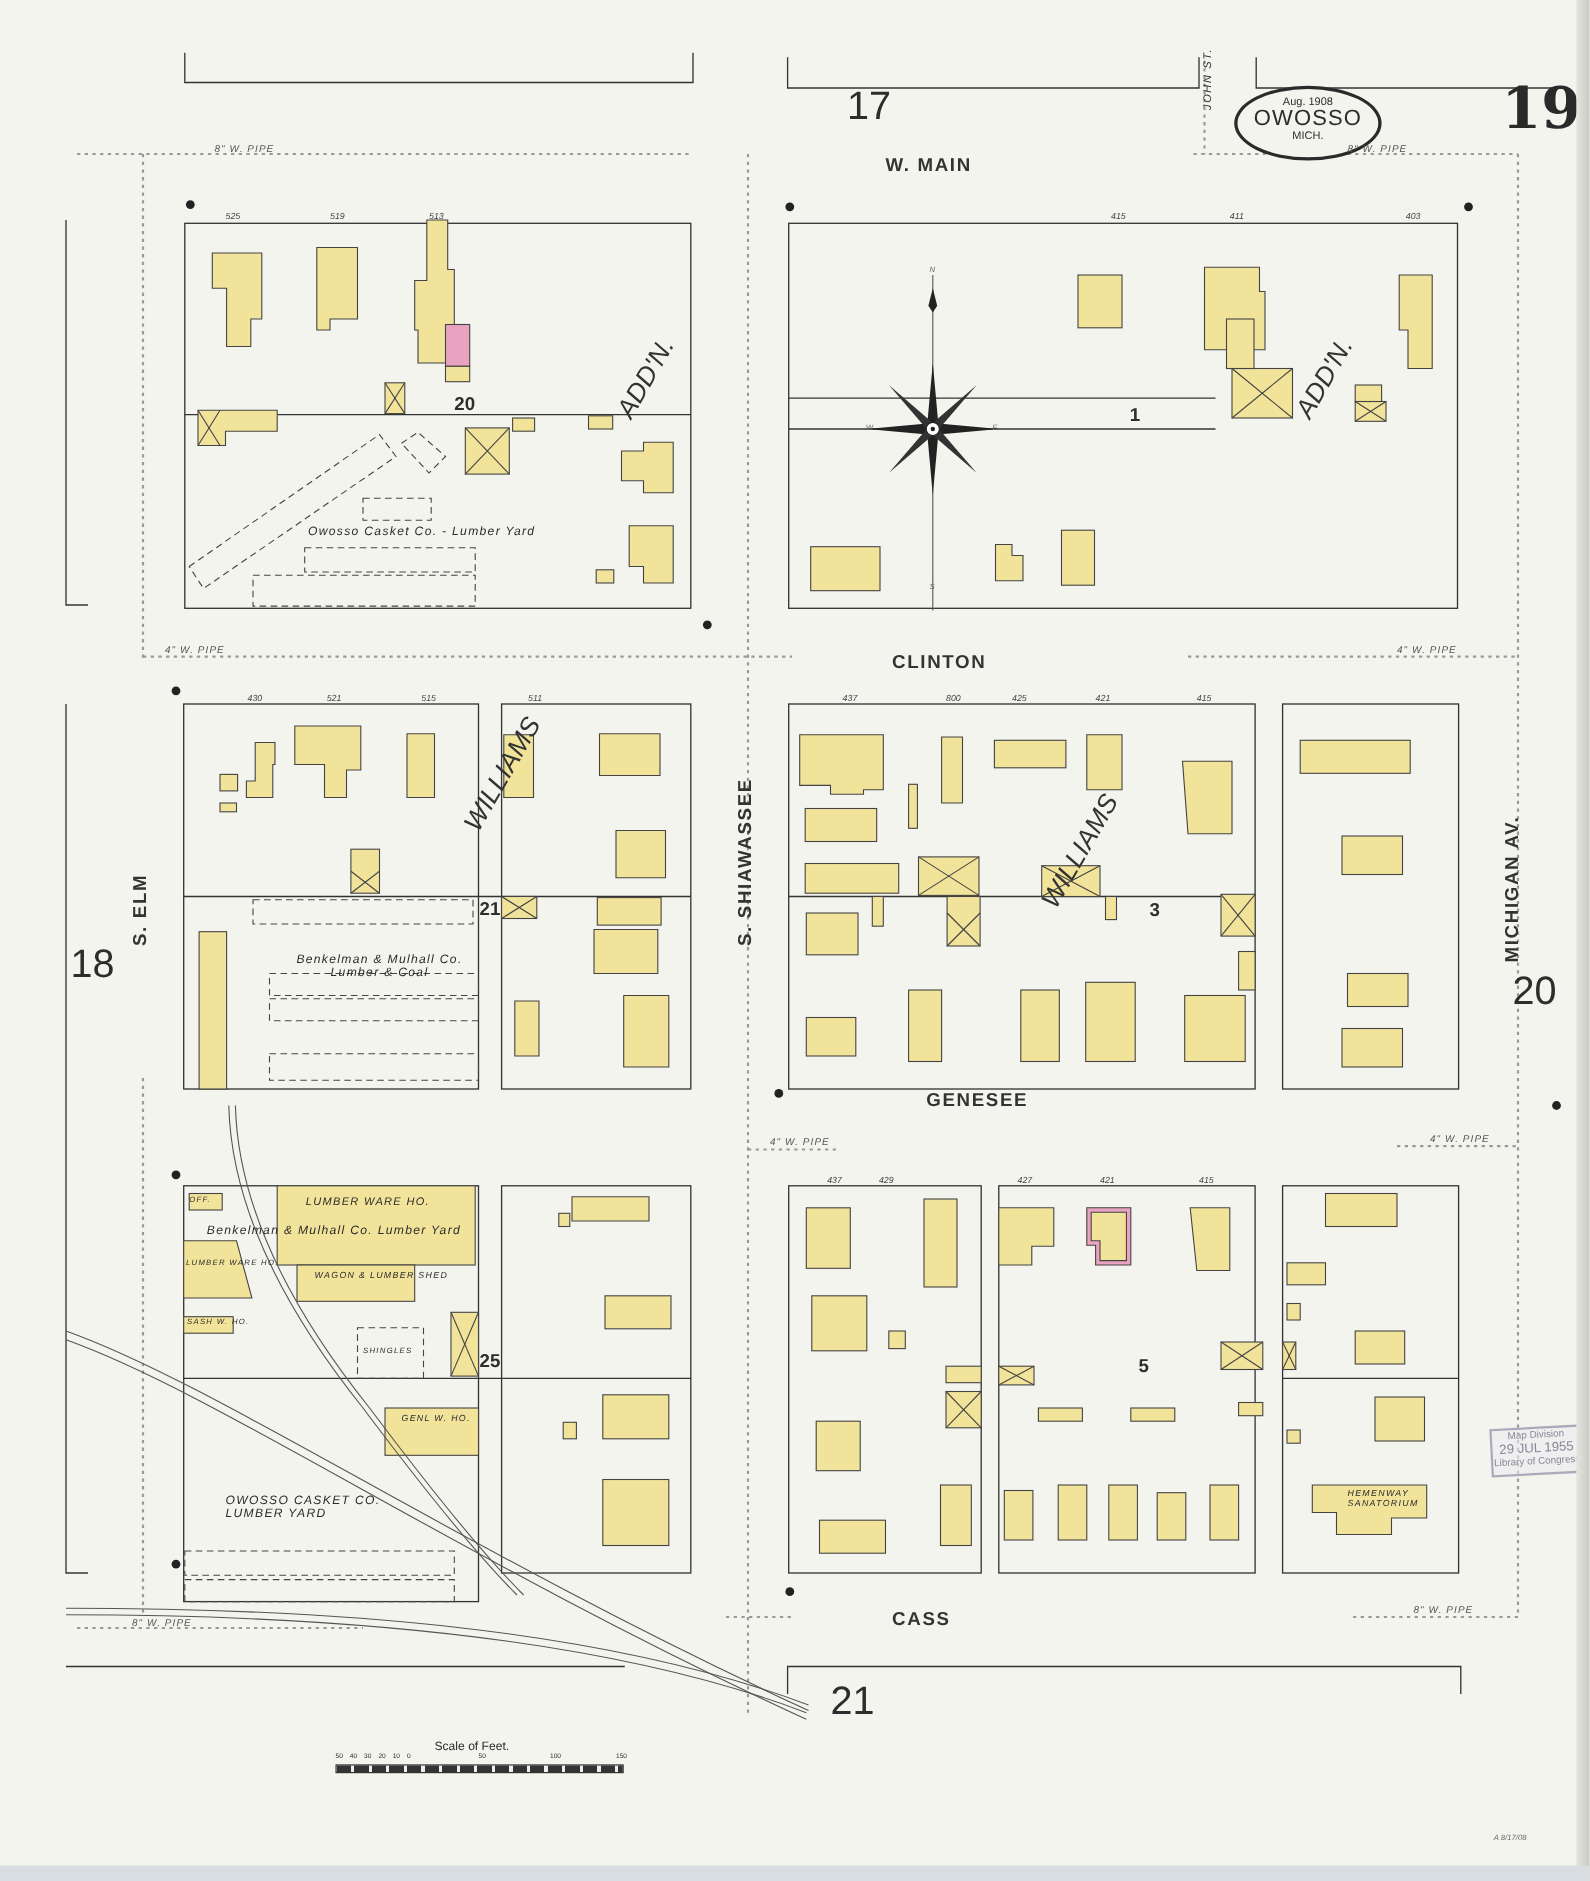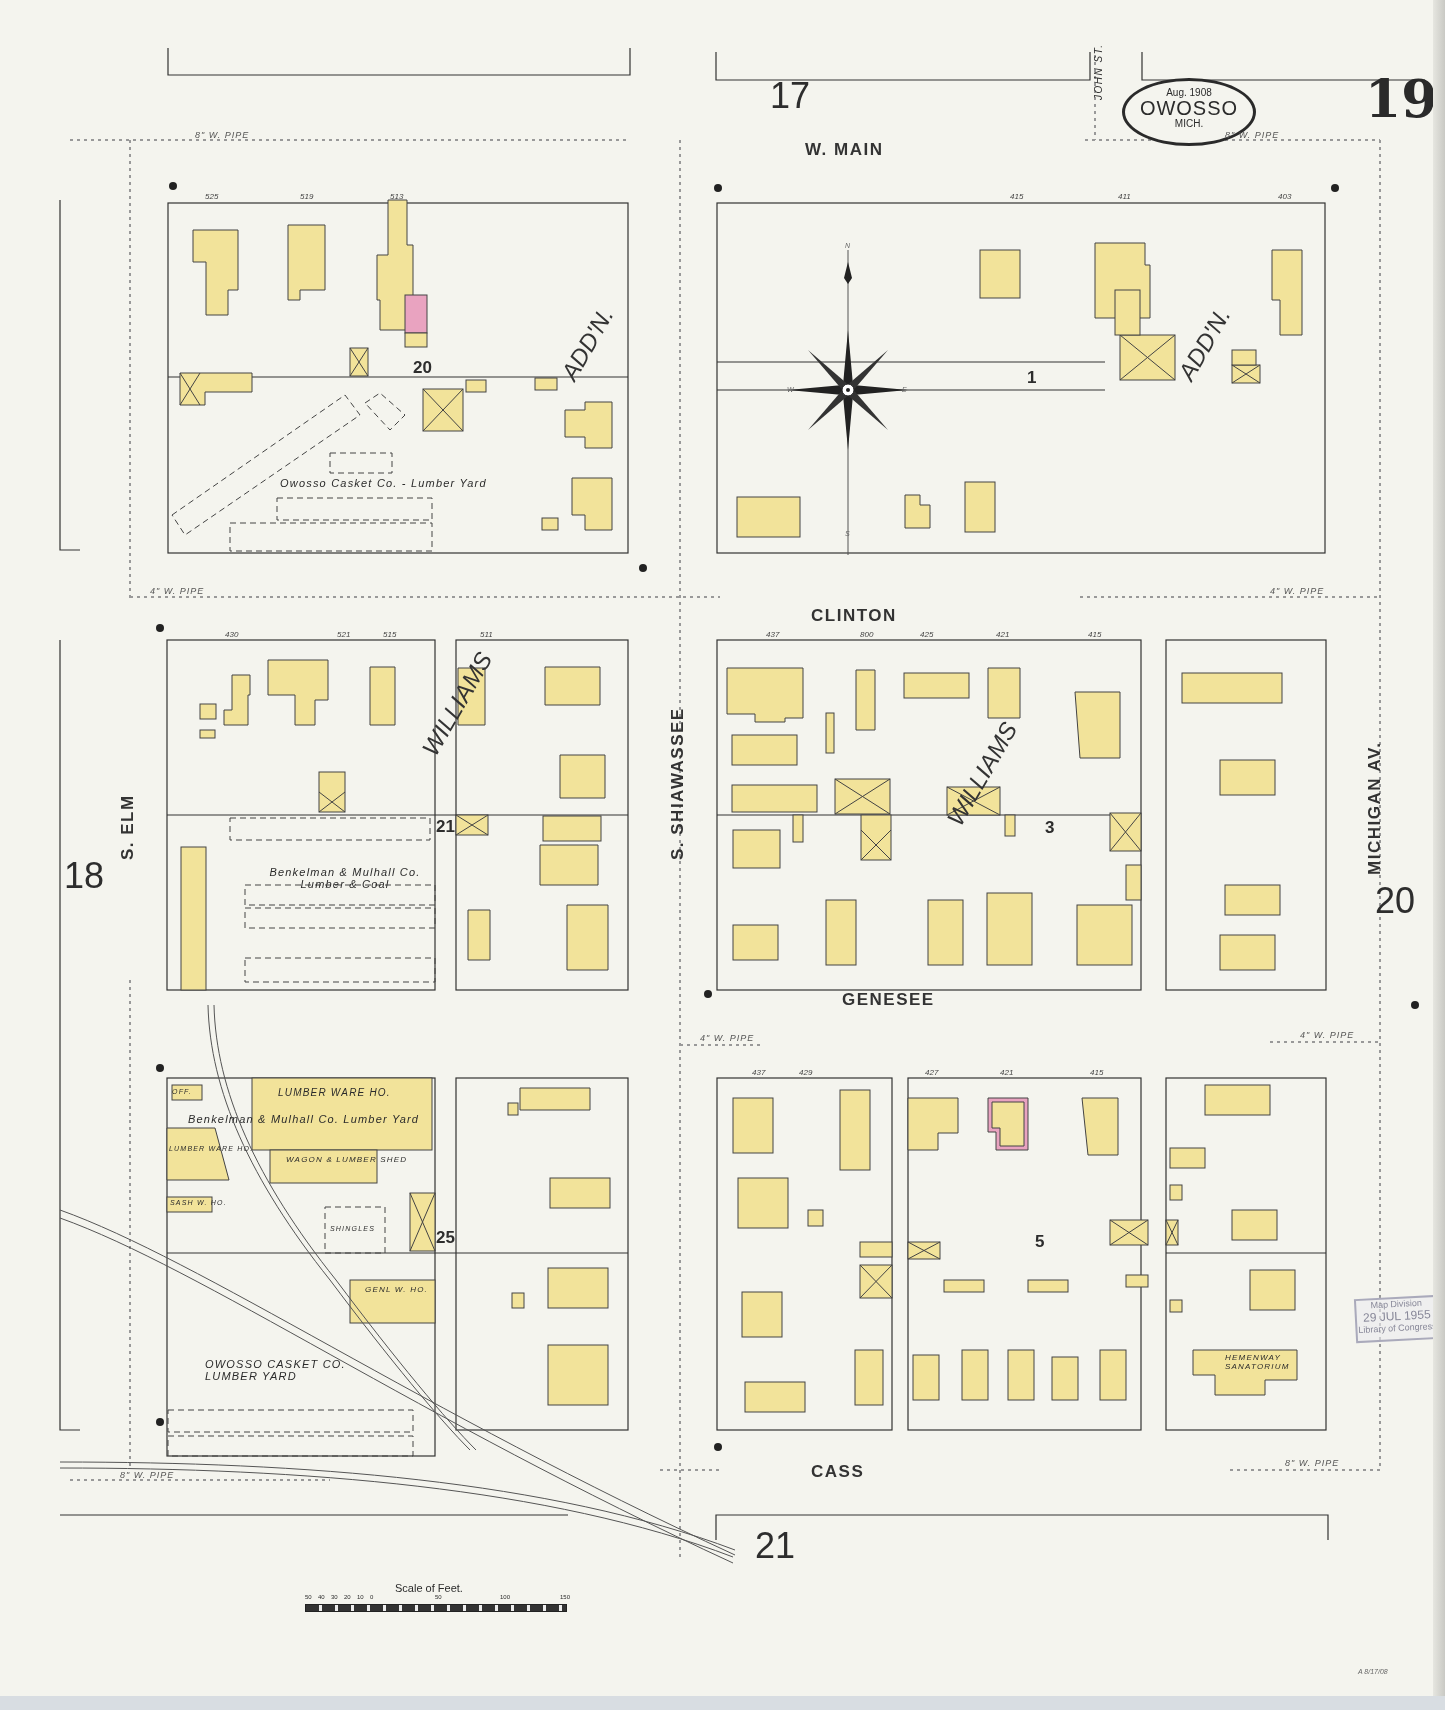--- a/index.html
+++ b/index.html
@@ -294,21 +294,21 @@
     <div class="cart-city">OWOSSO</div>
     <div class="cart-state">MICH.</div>
   </div>
 
   <div class="lbl sheetref" style="left:770px;top:75px;">17</div>
   <div class="lbl sheetref" style="left:64px;top:855px;">18</div>
   <div class="lbl sheetref" style="left:1375px;top:880px;">20</div>
   <div class="lbl sheetref" style="left:755px;top:1525px;">21</div>
 
   <div class="lbl street" style="left:805px;top:140px;">W. MAIN</div>
-  <div class="lbl street" style="left:811px;top:606px;text-align:right;">CLINTON</div>
+  <div class="lbl street" style="left:811px;top:592px;text-align:right;">CLINTON</div>
   <div class="lbl street" style="left:810px;top:990px;margin-left:32px;">GENESEE</div>
   <div class="lbl street" style="left:811px;top:1462px;">CASS</div>
   <div class="lbl vstreet" style="left:118px;top:860px;">S. ELM</div>
   <div class="lbl vstreet" style="left:668px;top:860px;">S. SHIAWASSEE</div>
   <div class="lbl vstreet" style="left:1365px;top:875px;">MICHIGAN AV.</div>
   <div class="lbl vstreet" style="left:1093px;top:100px;font-size:10px;font-style:italic;font-weight:normal;">JOHN ST.</div>
 
   <div class="lbl pipe" style="left:195px;top:130px;">8" W. PIPE</div>
   <div class="lbl pipe" style="left:1225px;top:130px;">8" W. PIPE</div>
   <div class="lbl pipe" style="left:150px;top:586px;">4" W. PIPE</div>
@@ -349,21 +349,21 @@
   <div class="lbl note" style="left:902px;top:386px;">E</div>
   <div class="lbl note" style="left:787px;top:386px;">W</div>
 
   <div class="lbl addr" style="left:205px;top:192px;">525</div>
   <div class="lbl addr" style="left:300px;top:192px;">519</div>
   <div class="lbl addr" style="left:390px;top:192px;">513</div>
   <div class="lbl addr" style="left:1010px;top:192px;">415</div>
   <div class="lbl addr" style="left:1118px;top:192px;">411</div>
   <div class="lbl addr" style="left:1278px;top:192px;">403</div>
   <div class="lbl addr" style="left:225px;top:630px;">430</div>
-  <div class="lbl addr" style="left:297px;top:630px;margin-left:40px;">521</div>
+  <div class="lbl addr" style="left:297px;top:630px;">521</div>
   <div class="lbl addr" style="left:383px;top:630px;">515</div>
   <div class="lbl addr" style="left:468px;top:630px;padding-left:12px;">511</div>
   <div class="lbl addr" style="left:766px;top:630px;">437</div>
   <div class="lbl addr" style="left:860px;top:630px;">800</div>
   <div class="lbl addr" style="left:920px;top:630px;">425</div>
   <div class="lbl addr" style="left:996px;top:630px;">421</div>
   <div class="lbl addr" style="left:1088px;top:630px;">415</div>
   <div class="lbl addr" style="left:752px;top:1068px;">437</div>
   <div class="lbl addr" style="left:799px;top:1068px;text-align:right;">429</div>
   <div class="lbl addr" style="left:925px;top:1068px;">427</div>

